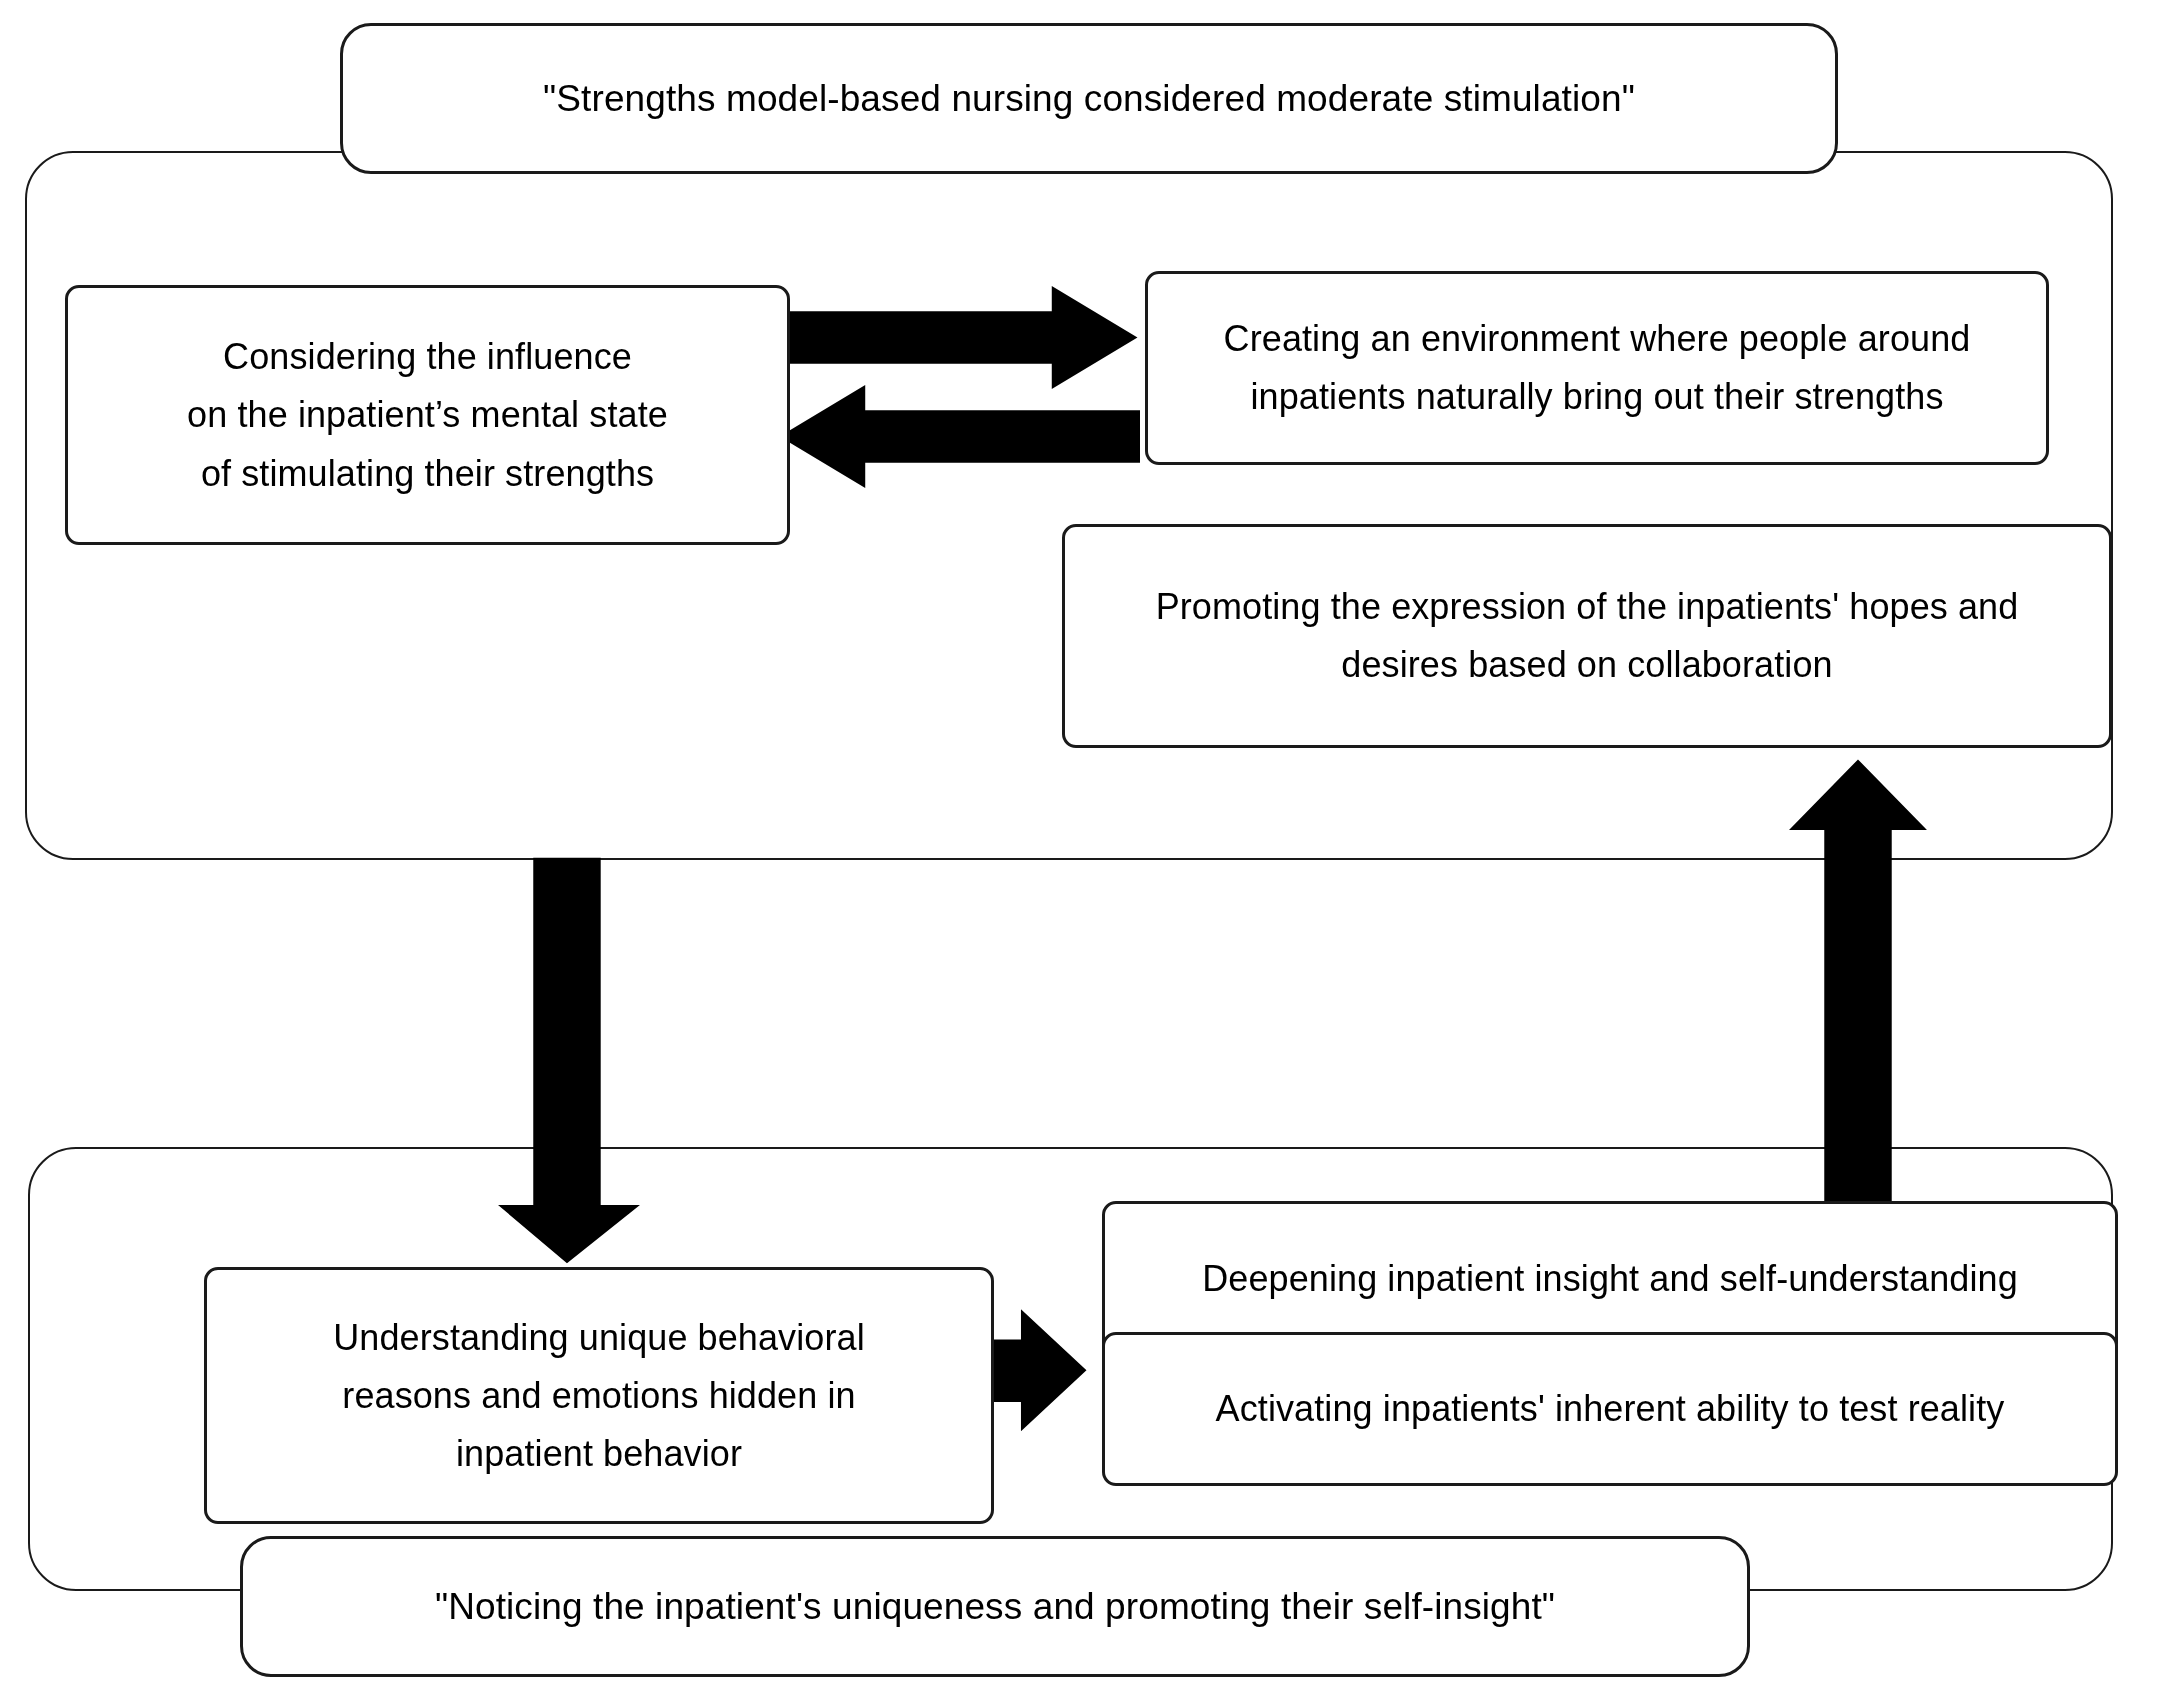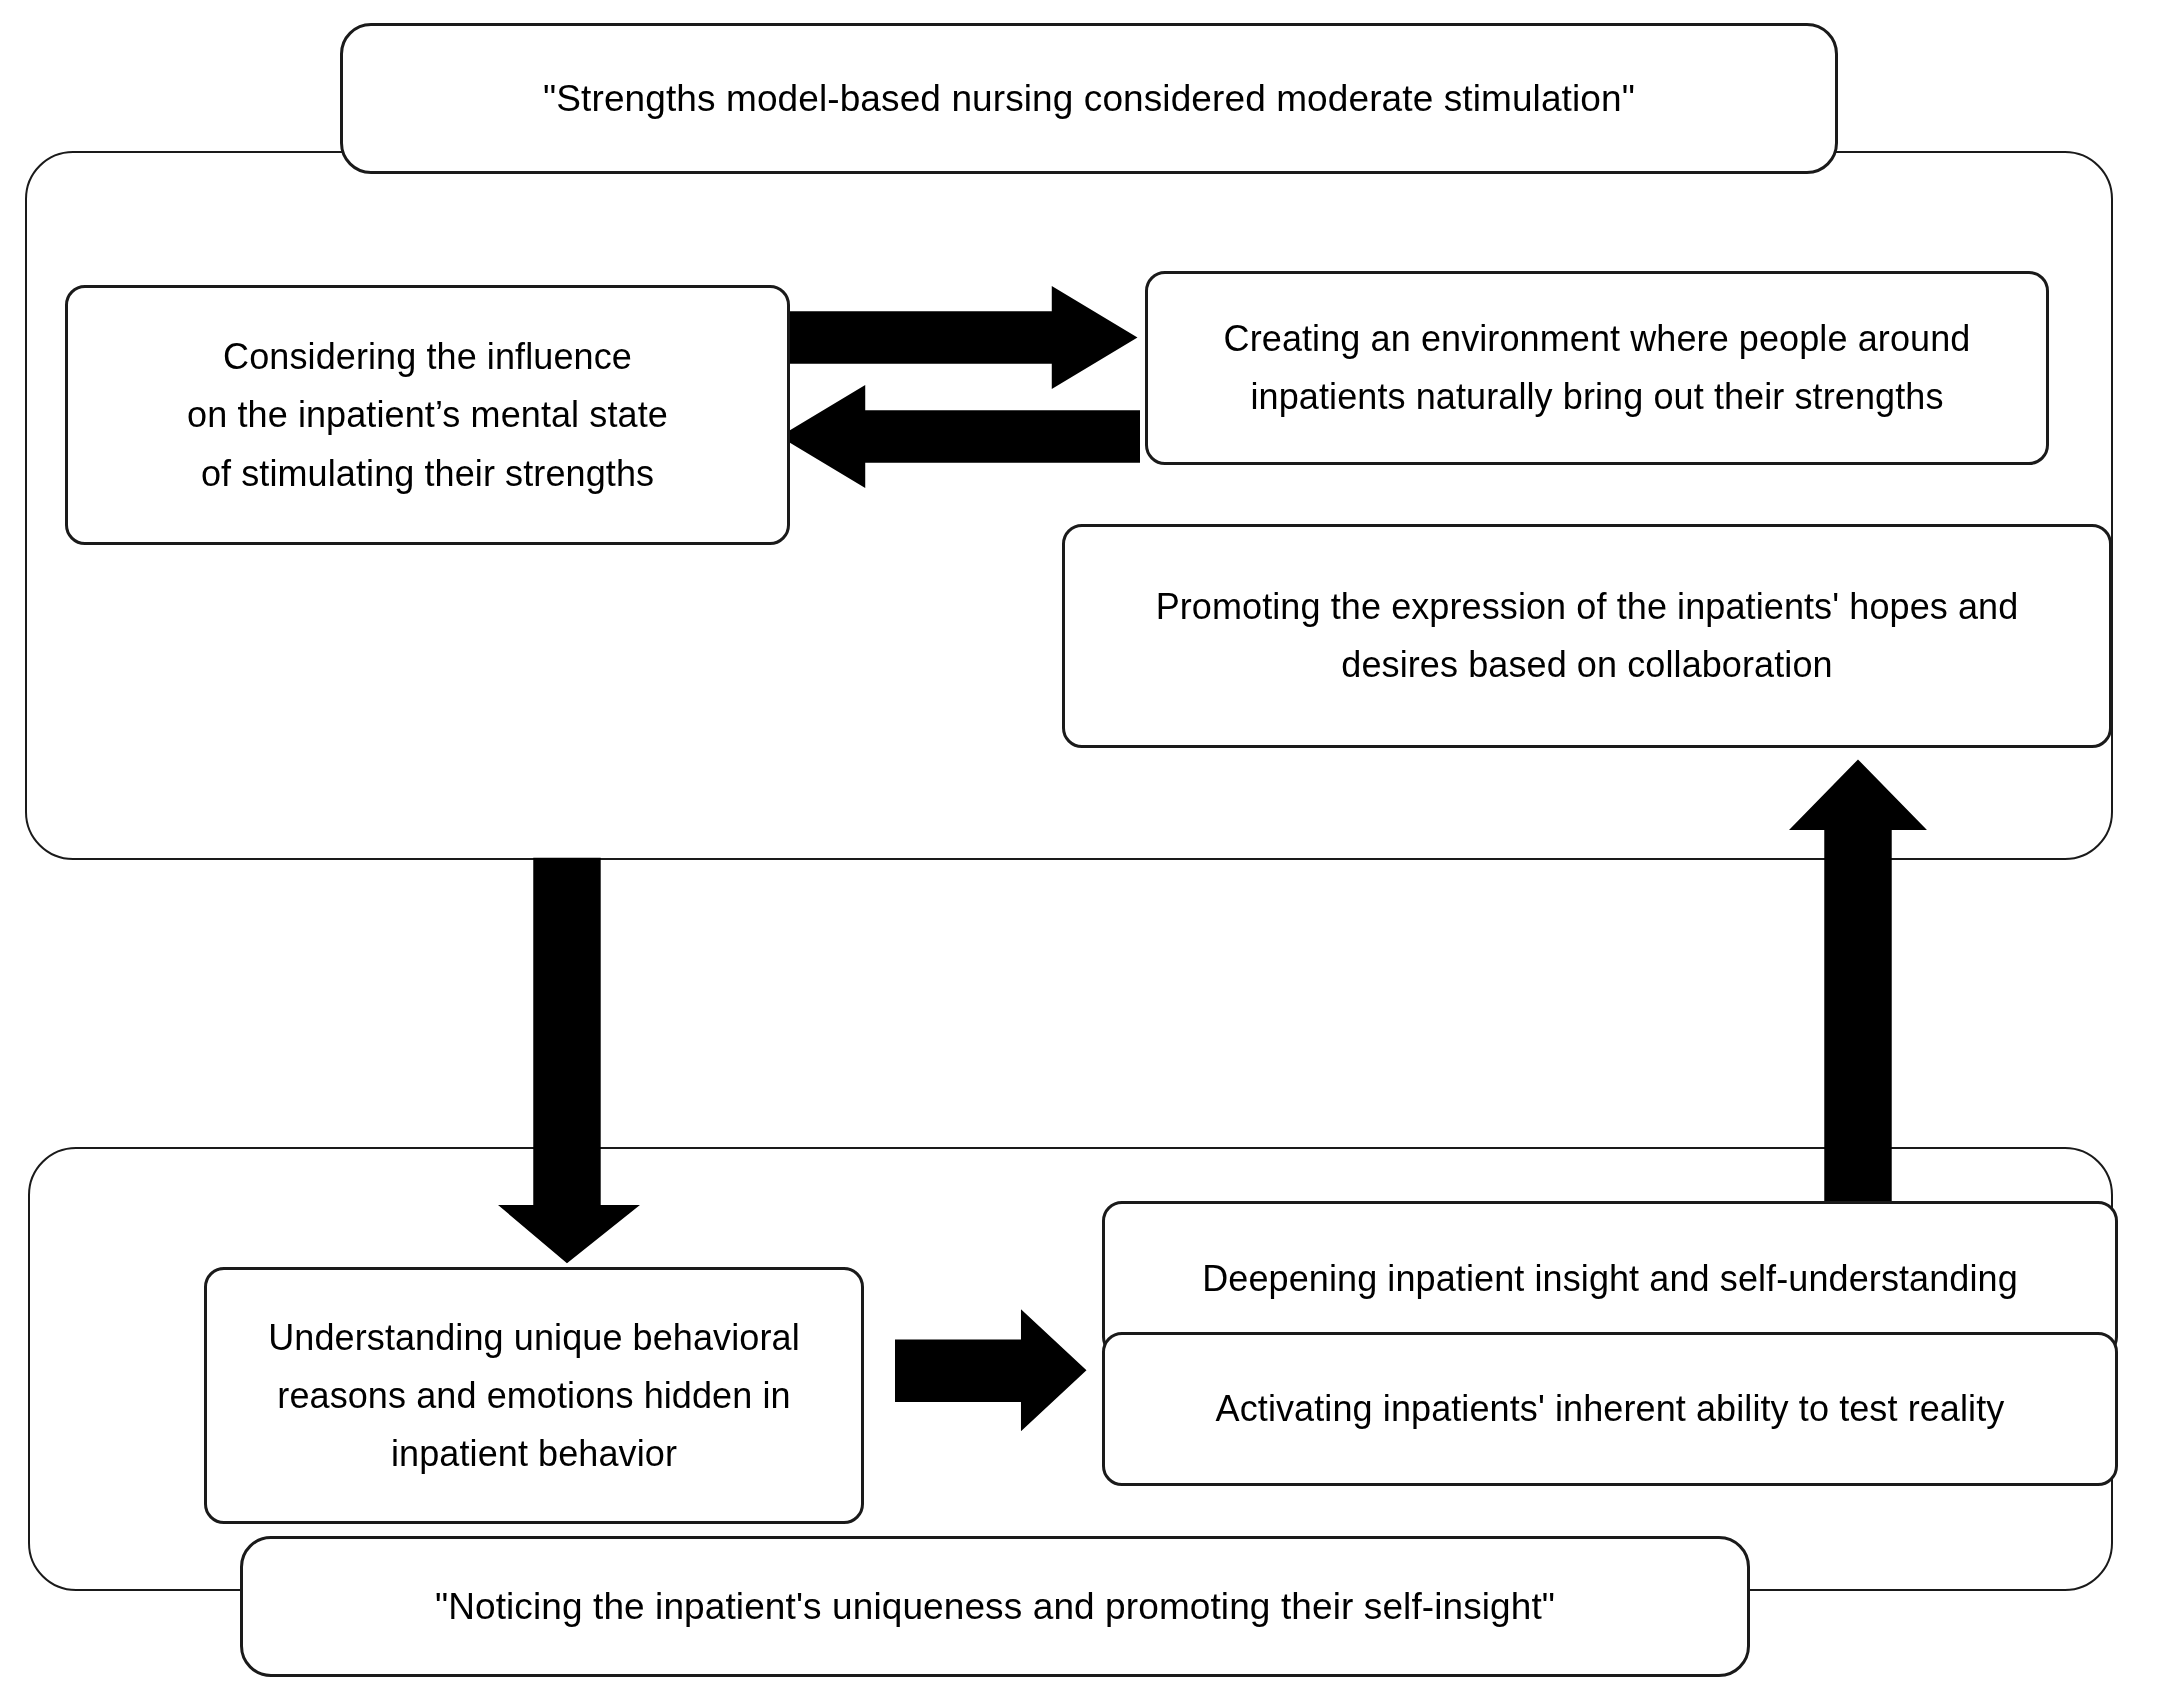--- a/index.html
+++ b/index.html
@@ -13,21 +13,21 @@
 
   
   .rrect{
     position:absolute;
     background:#ffffff;
     border:2.5px solid #1a1a1a;
     border-radius:35px;
     box-sizing:border-box;
   }
   .rrect.container{border-radius:48px;border-width:2.5px;}
-  .rrect.node{border-radius:20px;border-width:3px;text-decoration:underline;}
+  .rrect.node{border-radius:14px;border-width:3px;text-decoration:underline;}
   .rrect.caption{border-radius:31px;border-width:3px;}
 
   
   .txt{
     position:absolute;
     left:0;right:0;top:50%;
     transform:translateY(-50%);
     text-align:center;
     padding:0 17px;
     box-sizing:border-box;
@@ -101,21 +101,21 @@
   </div>
 
   <div class="rrect container layer-container" style="left:28px;top:1147px;width:2085px;height:444px;"></div>
 
   <div class="arrow layer-arrow" style="left:895px;top:1306px;width:194px;height:129px;">
     <svg width="194" height="129" viewBox="0 0 385 255" aria-hidden="true">
       <polygon points="0,66 250,66 250,6 380,127 250,248 250,190 0,190" fill="#000000"></polygon>
     </svg>
   </div>
 
-  <div class="rrect node layer-node" style="left:204px;top:1267px;width:660px;height:257px;">
+  <div class="rrect node layer-node" style="left:204px;top:1267px;width:790px;height:257px;">
     <div class="txt fs-mid">Understanding unique behavioral
 reasons and emotions hidden in
 inpatient behavior</div>
   </div>
 
   <div class="rrect node layer-node" style="left:1102px;top:1201px;width:1016px;height:156px;">
     <div class="txt fs-mid">Deepening inpatient insight and self-understanding</div>
   </div>
 
   <div class="rrect node layer-node" style="left:1102px;top:1332px;width:1016px;height:154px;">

